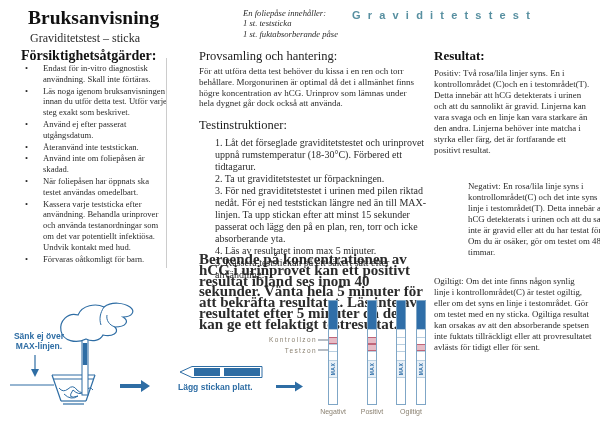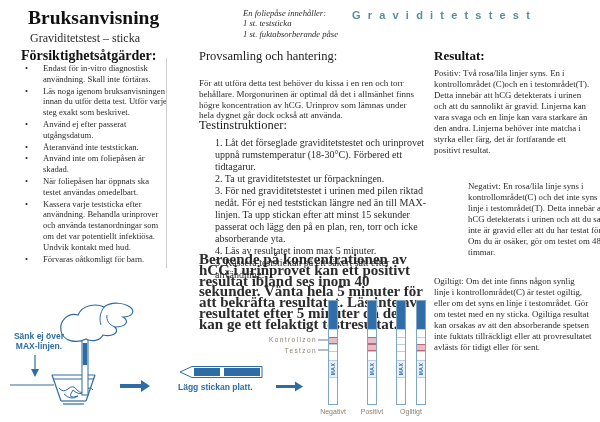--- a/index.html
+++ b/index.html
@@ -27,21 +27,21 @@
     font-size:8.6px; line-height:10.8px; list-style:none;
   }
   .prec-list li { position:relative; padding-left:22px; margin-bottom:1px; }
   .prec-list li::before { content:"•"; position:absolute; left:4px; top:0; }
 
   .v-divider { left:166px; top:58px; width:1px; height:210px; background:#cccccc; }
 
   
   .pouch { left:219px; top:8px; font-style:italic; font-size:8.6px; line-height:10.4px;margin-left:24px; }
   .mid-heading1 { left:199px; top:49px;  font-size:12.5px; color:#1c1c1c; }
-  .mid-body1    { left:199px; top:66px;  width:223px; font-size:9px; line-height:10.8px;margin-top:12px; }
+  .mid-body1    { left:199px; top:66px;  width:223px; font-size:9px; line-height:10.8px; }
   .mid-heading2 { left:199px; top:118px; font-size:12.5px; color:#1c1c1c; }
   .mid-steps    { left:215px; top:137px; width:225px; font-size:10px; line-height:12px; }
   .mid-note     { left:199px; top:254px; width:229px; font-size:15px; line-height:10.8px; font-weight:bold; }
 
   
   .res-heading { left:434px; top:48px; font-size:13px; font-weight:bold; color:#111; }
   .res-p { left:434px; width:158px; font-size:8.8px; line-height:11px; }
   .res-p1 { top:68px; }
   .res-p2 { top:181px;margin-left:34px; }
   .res-p3 { top:276px; }

